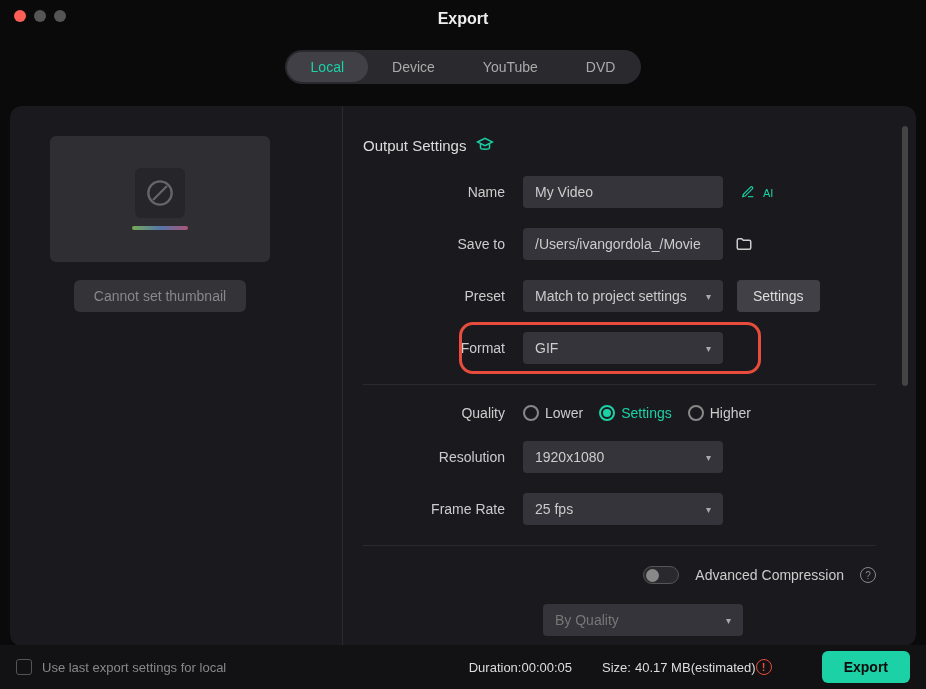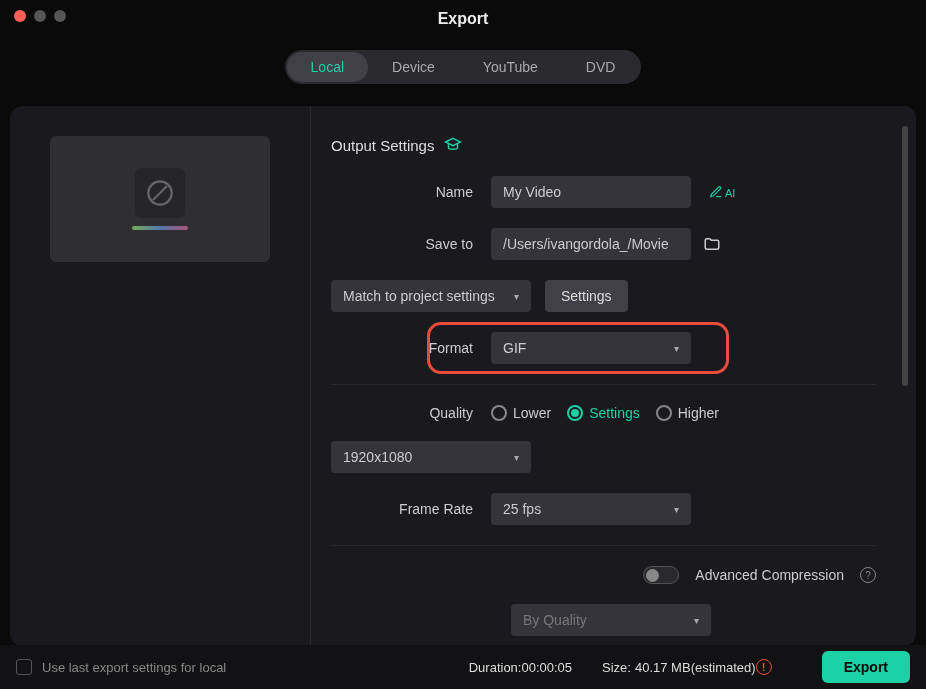--- a/index.html
+++ b/index.html
@@ -98,20 +98,21 @@
       padding: 8px 20px;
       border-radius: 6px;
       font-size: 14px;
     }
     .right-col {
       flex: 1;
       padding: 30px 40px 20px 20px;
       border-left: 1px solid #2a2a2e;
       overflow: hidden;
       position: relative;
+      margin-left: 32px;
     }
     .section-title {
       font-size: 15px;
       color: #ddd;
       display: flex;
       align-items: center;
       gap: 10px;
       margin-bottom: 22px;
     }
     .row {
@@ -147,21 +148,21 @@
     .select.disabled { color: #777; cursor: default; }
     .chevron {
       font-size: 10px;
       color: #aaa;
     }
     .ai-icon {
       margin-left: 18px;
       color: #1bd1a5;
       display: flex;
       align-items: flex-end;
-      gap: 2px;
+      gap: 8px;
       font-size: 11px;
       cursor: pointer;
     }
     .folder-icon {
       margin-left: 12px;
       color: #ccc;
       cursor: pointer;
     }
     .settings-btn {
       margin-left: 14px;
@@ -330,20 +331,21 @@
   <div class="left-col">
     <div class="thumb">
       <div class="thumb-icon">
         <svg width="28" height="28" viewBox="0 0 24 24" fill="none" stroke="#666" stroke-width="2">
           <circle cx="12" cy="12" r="10"></circle>
           <line x1="6" y1="18" x2="18" y2="6"></line>
         </svg>
       </div>
       <div class="thumb-stripe"></div>
     </div>
+    <div class="thumb-caption">Cannot set thumbnail</div>
   </div>
 
   <div class="right-col">
     <div class="section-title">
       <span>Output Settings</span>
       <span>
         <svg width="18" height="18" viewBox="0 0 24 24" fill="none" stroke="#1bd1a5" stroke-width="2">
           <path d="M2 8 L12 3 L22 8 L12 13 Z"></path>
           <path d="M6 10 V16 C6 18 18 18 18 16 V10"></path>
         </svg>
@@ -366,20 +368,21 @@
       <div class="row-label">Save to</div>
       <div class="input">/Users/ivangordola_/Movie</div>
       <div class="folder-icon">
         <svg width="18" height="18" viewBox="0 0 24 24" fill="none" stroke="#ccc" stroke-width="2">
             <path d="M3 7a2 2 0 0 1 2-2h4l2 2h8a2 2 0 0 1 2 2v8a2 2 0 0 1-2 2H5a2 2 0 0 1-2-2Z"></path>
           </svg>
       </div>
     </div>
 
     <div class="row">
+      <div class="row-label">Preset</div>
       <div class="select">
         <span>Match to project settings</span>
         <span class="chevron">▾</span>
       </div>
       <button class="settings-btn">Settings</button>
     </div>
 
     <div class="row" style="position:relative;">
       <div class="row-label">Format</div>
       <div class="select">
@@ -403,20 +406,21 @@
             <span>Settings</span>
         </div>
         <div class="radio">
           <div class="radio-circle"></div>
             <span>Higher</span>
         </div>
       </div>
     </div>
 
     <div class="row">
+      <div class="row-label">Resolution</div>
       <div class="select">
         <span>1920x1080</span>
         <span class="chevron">▾</span>
       </div>
     </div>
 
     <div class="row">
       <div class="row-label">Frame Rate</div>
       <div class="select">
         <span>25 fps</span>

